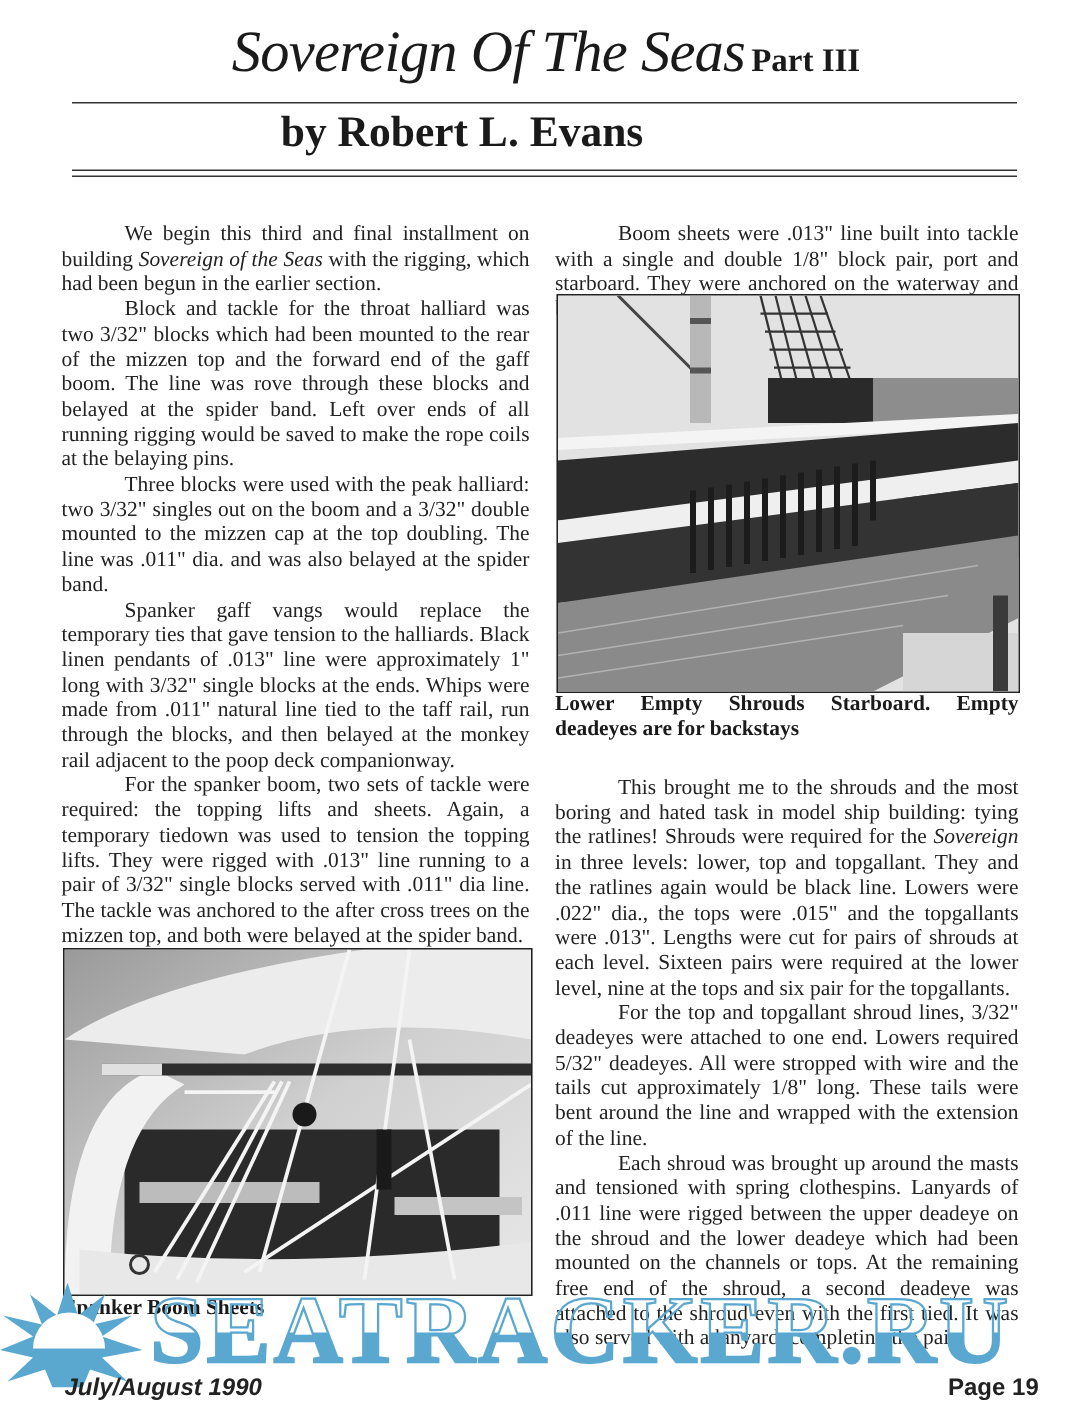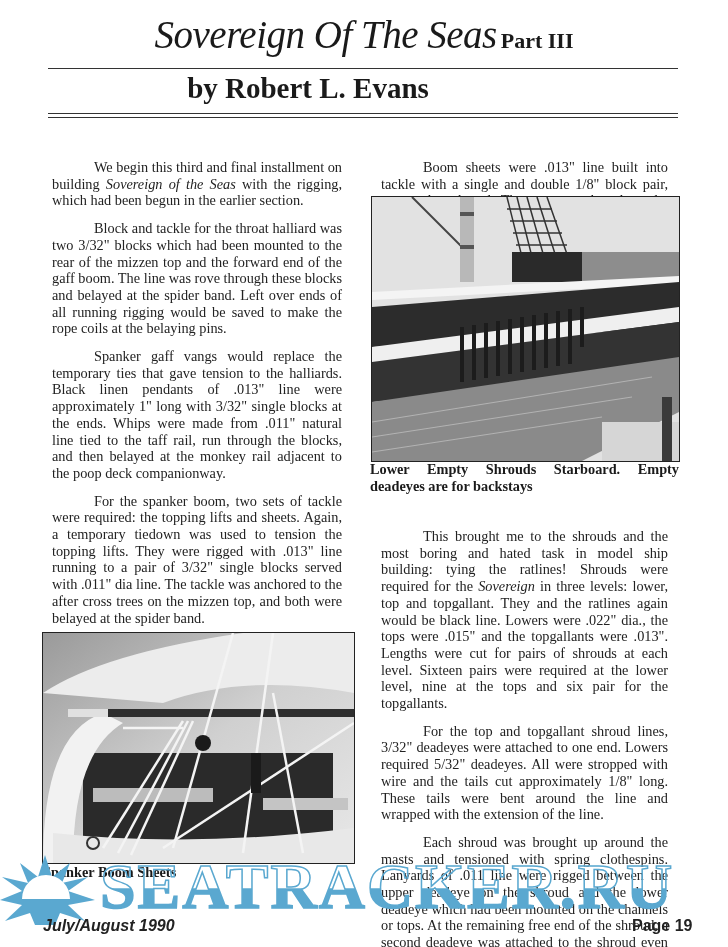--- a/index.html
+++ b/index.html
@@ -6,21 +6,21 @@
   body { width: 728px; height: 947px; position: relative; overflow: hidden; font-family: "Liberation Serif", "DejaVu Serif", serif; color: #1c1c1c; }
   .page { position: absolute; left: 0; top: 0; width: 728px; height: 947px; }
   .title { position: absolute; left: 0; top: 12px; width: 728px; text-align: center; font-family: "Liberation Serif", serif; }
   .title .main { font-size: 39px; font-style: italic; font-weight: normal; letter-spacing: -0.5px; color: #1a1a1a; }
   .title .part { font-size: 22px; font-weight: bold; color: #1a1a1a; margin-left: 0; }
   .rule-top { position: absolute; left: 48px; width: 630px; top: 68px; height: 0; border-top: 1.5px solid #333; }
   .byline { position: absolute; left: 0; width: 616px; top: 72px; text-align: center; font-size: 29px; font-weight: bold; color: #1a1a1a; }
   .rule-dbl { position: absolute; left: 48px; width: 630px; top: 113px; height: 3px; border-top: 1.5px solid #333; border-bottom: 1.5px solid #333; }
 
   .col { position: absolute; font-size: 14.3px; line-height: 16.7px; text-align: justify; color: #222; }
-  .col p { margin: 11px; text-indent: 42px; }
+  .col p { margin: 0; text-indent: 42px; }
   .col p.first { text-indent: 42px; }
   .col-left { left: 41px; top: 148px; width: 312px; }
   .col-right { left: 370px; top: 148px; width: 309px; }
 
   .photo { position: absolute; border: 1px solid #222; overflow: hidden; }
   .photo-right { left: 371px; top: 196px; width: 307px; height: 264px; background: #d8d8d8; }
   .photo-left { left: 42px; top: 632px; width: 311px; height: 230px; background: #bdbdbd; }
   .caption { position: absolute; font-weight: bold; font-size: 14.3px; line-height: 16.7px; color: #1a1a1a; text-align: justify; }
   .caption-right { left: 370px; top: 461px; width: 309px; }
   .caption-left { left: 43px; top: 864px; width: 300px; }
@@ -44,20 +44,21 @@
     <span class="main">Sovereign Of The Seas</span>
     <span class="part">Part III</span>
   </div>
   <div class="rule-top"></div>
   <div class="byline">by Robert L. Evans</div>
   <div class="rule-dbl"></div>
 
   <div class="col col-left">
     <p class="first"><span>We begin this third and final installment on building </span><i>Sovereign of the Seas</i><span> with the rigging, which had been begun in the earlier section.</span></p>
     <p>Block and tackle for the throat halliard was two 3/32" blocks which had been mounted to the rear of the mizzen top and the forward end of the gaff boom. The line was rove through these blocks and belayed at the spider band. Left over ends of all running rigging would be saved to make the rope coils at the belaying pins.</p>
+    <p>Three blocks were used with the peak halliard: two 3/32" singles out on the boom and a 3/32" double mounted to the mizzen cap at the top doubling. The line was .011" dia. and was also belayed at the spider band.</p>
     <p>Spanker gaff vangs would replace the temporary ties that gave tension to the halliards. Black linen pendants of .013" line were approximately 1" long with 3/32" single blocks at the ends. Whips were made from .011" natural line tied to the taff rail, run through the blocks, and then belayed at the monkey rail adjacent to the poop deck companionway.</p>
     <p>For the spanker boom, two sets of tackle were required: the topping lifts and sheets. Again, a temporary tiedown was used to tension the topping lifts. They were rigged with .013" line running to a pair of 3/32" single blocks served with .011" dia line. The tackle was anchored to the after cross trees on the mizzen top, and both were belayed at the spider band.</p>
   </div>
 
   <div class="photo photo-left">
     <svg width="311" height="230" viewBox="0 0 311 230">
       <defs>
         <linearGradient id="lg1" x1="0" y1="0" x2="1" y2="1">
           <stop offset="0" stop-color="#9a9a9a"></stop>
           <stop offset="0.5" stop-color="#d0d0d0"></stop>

